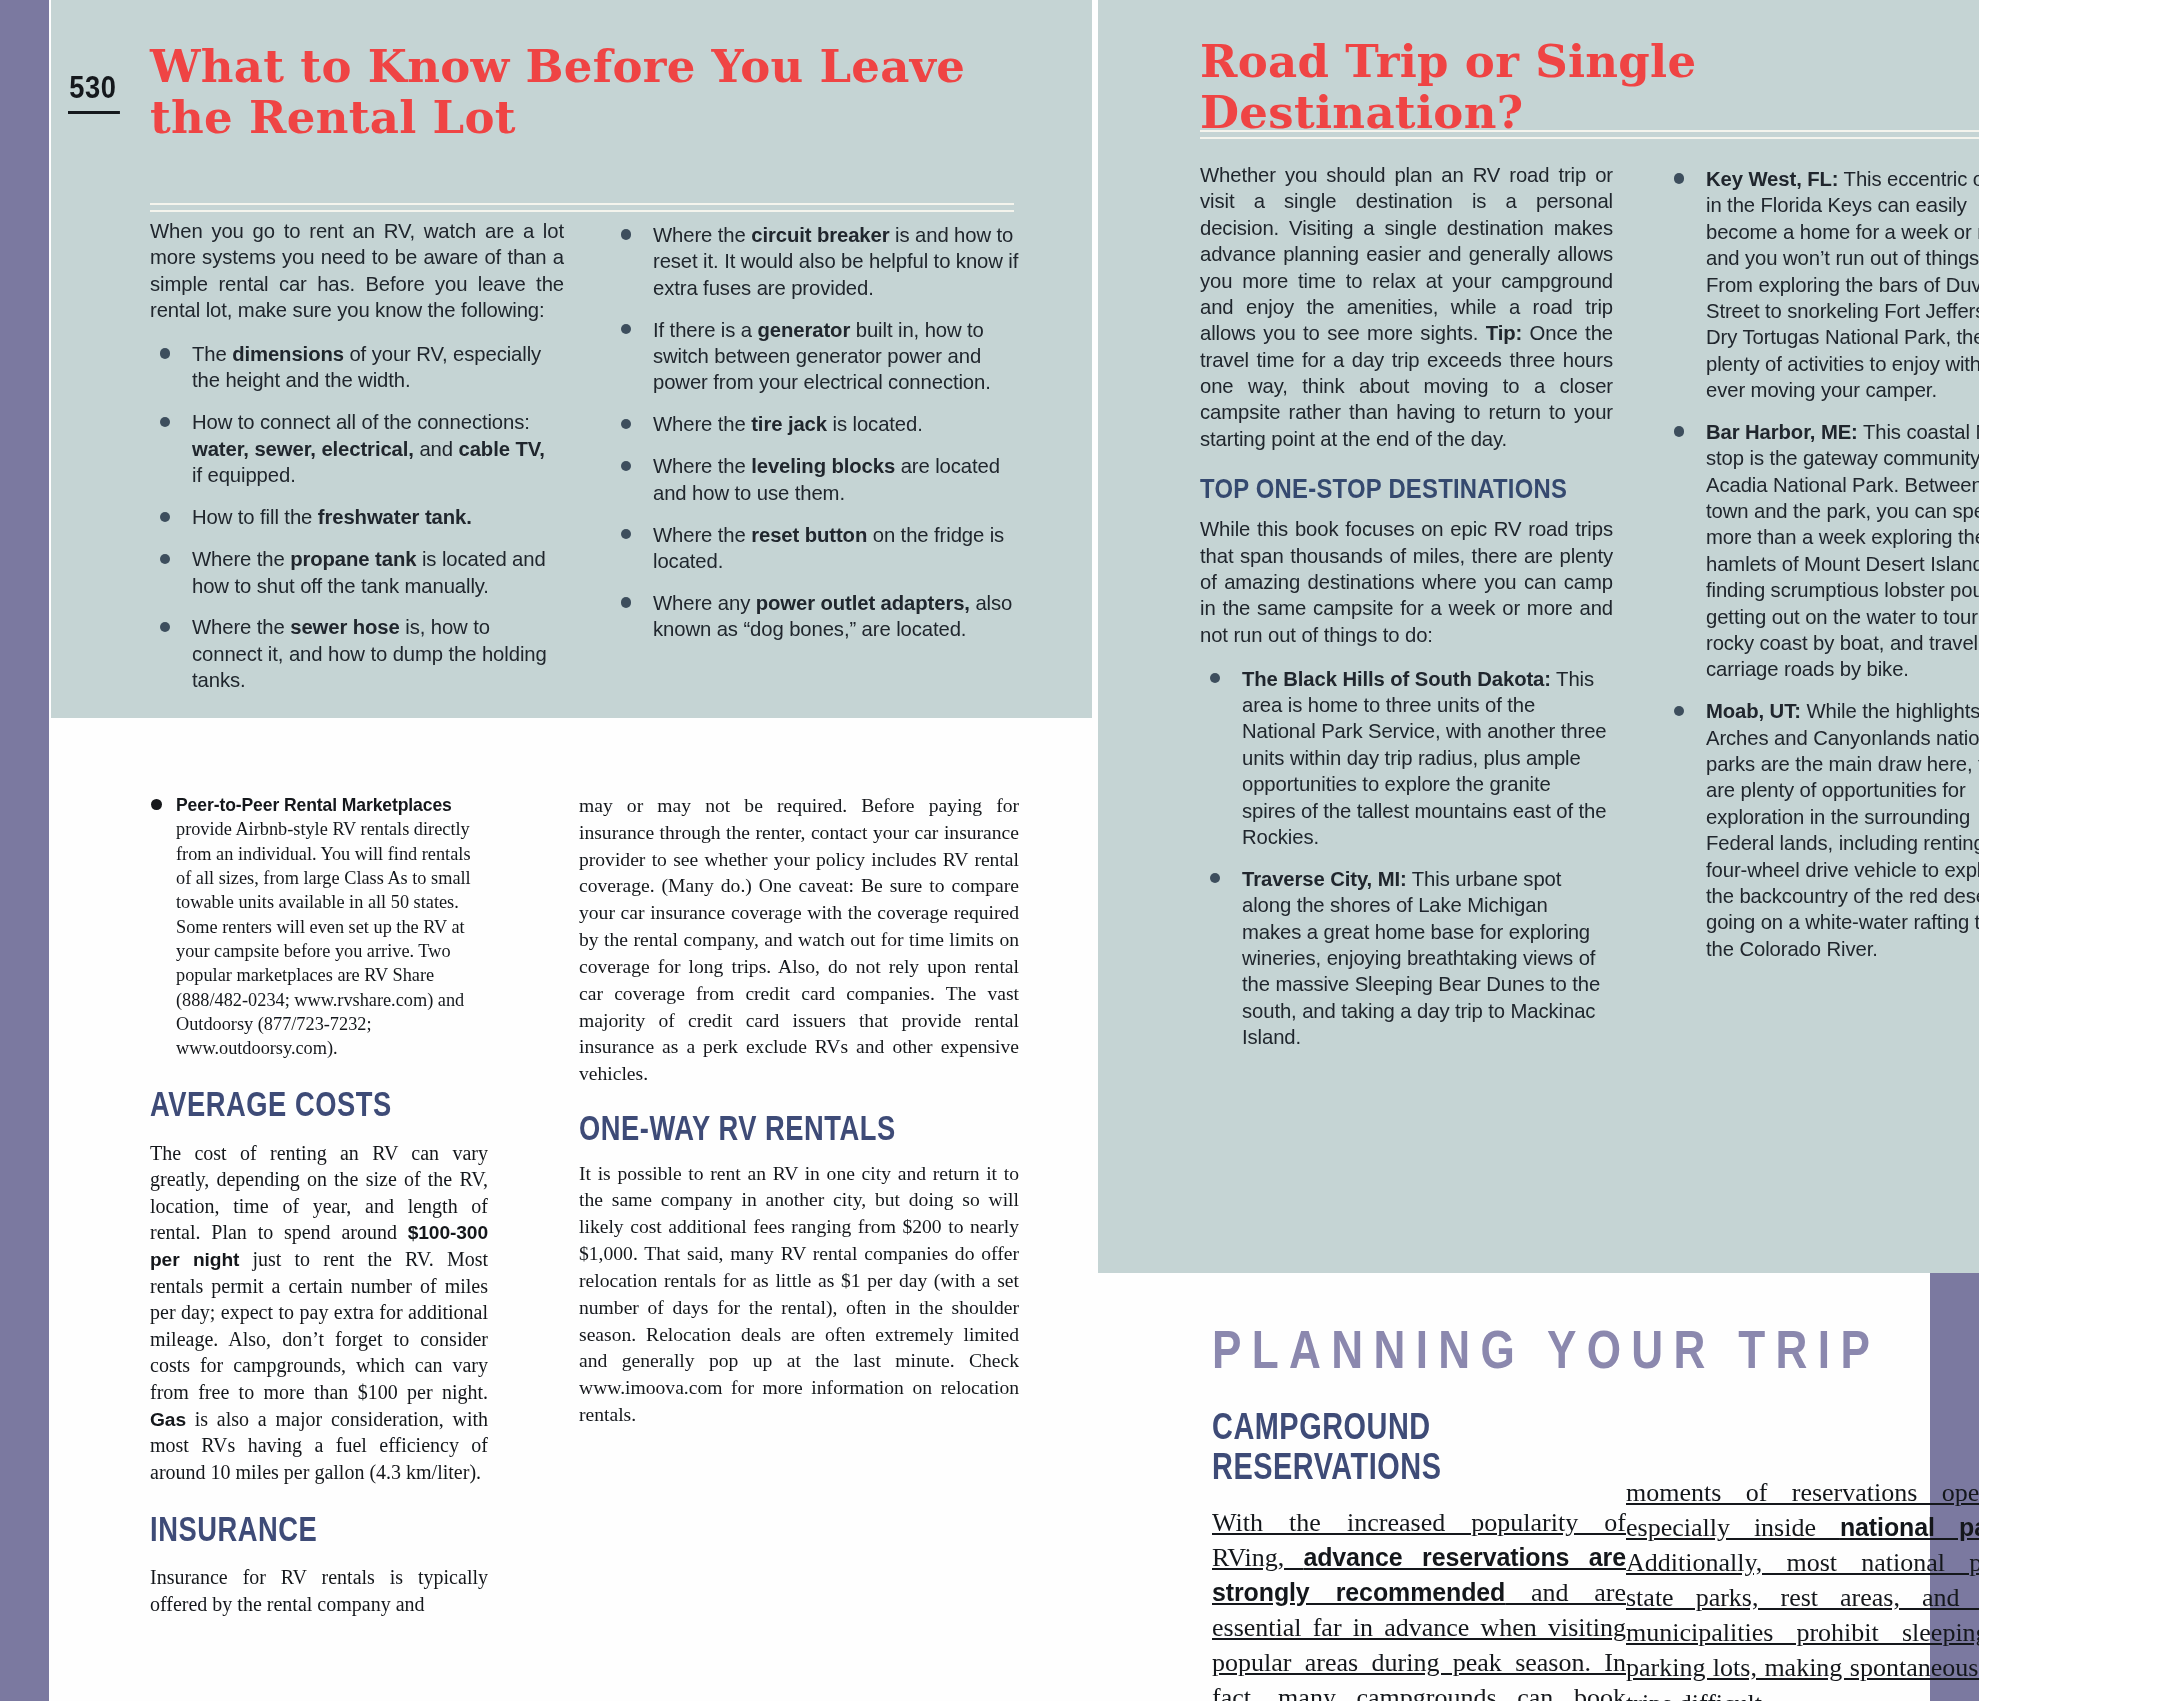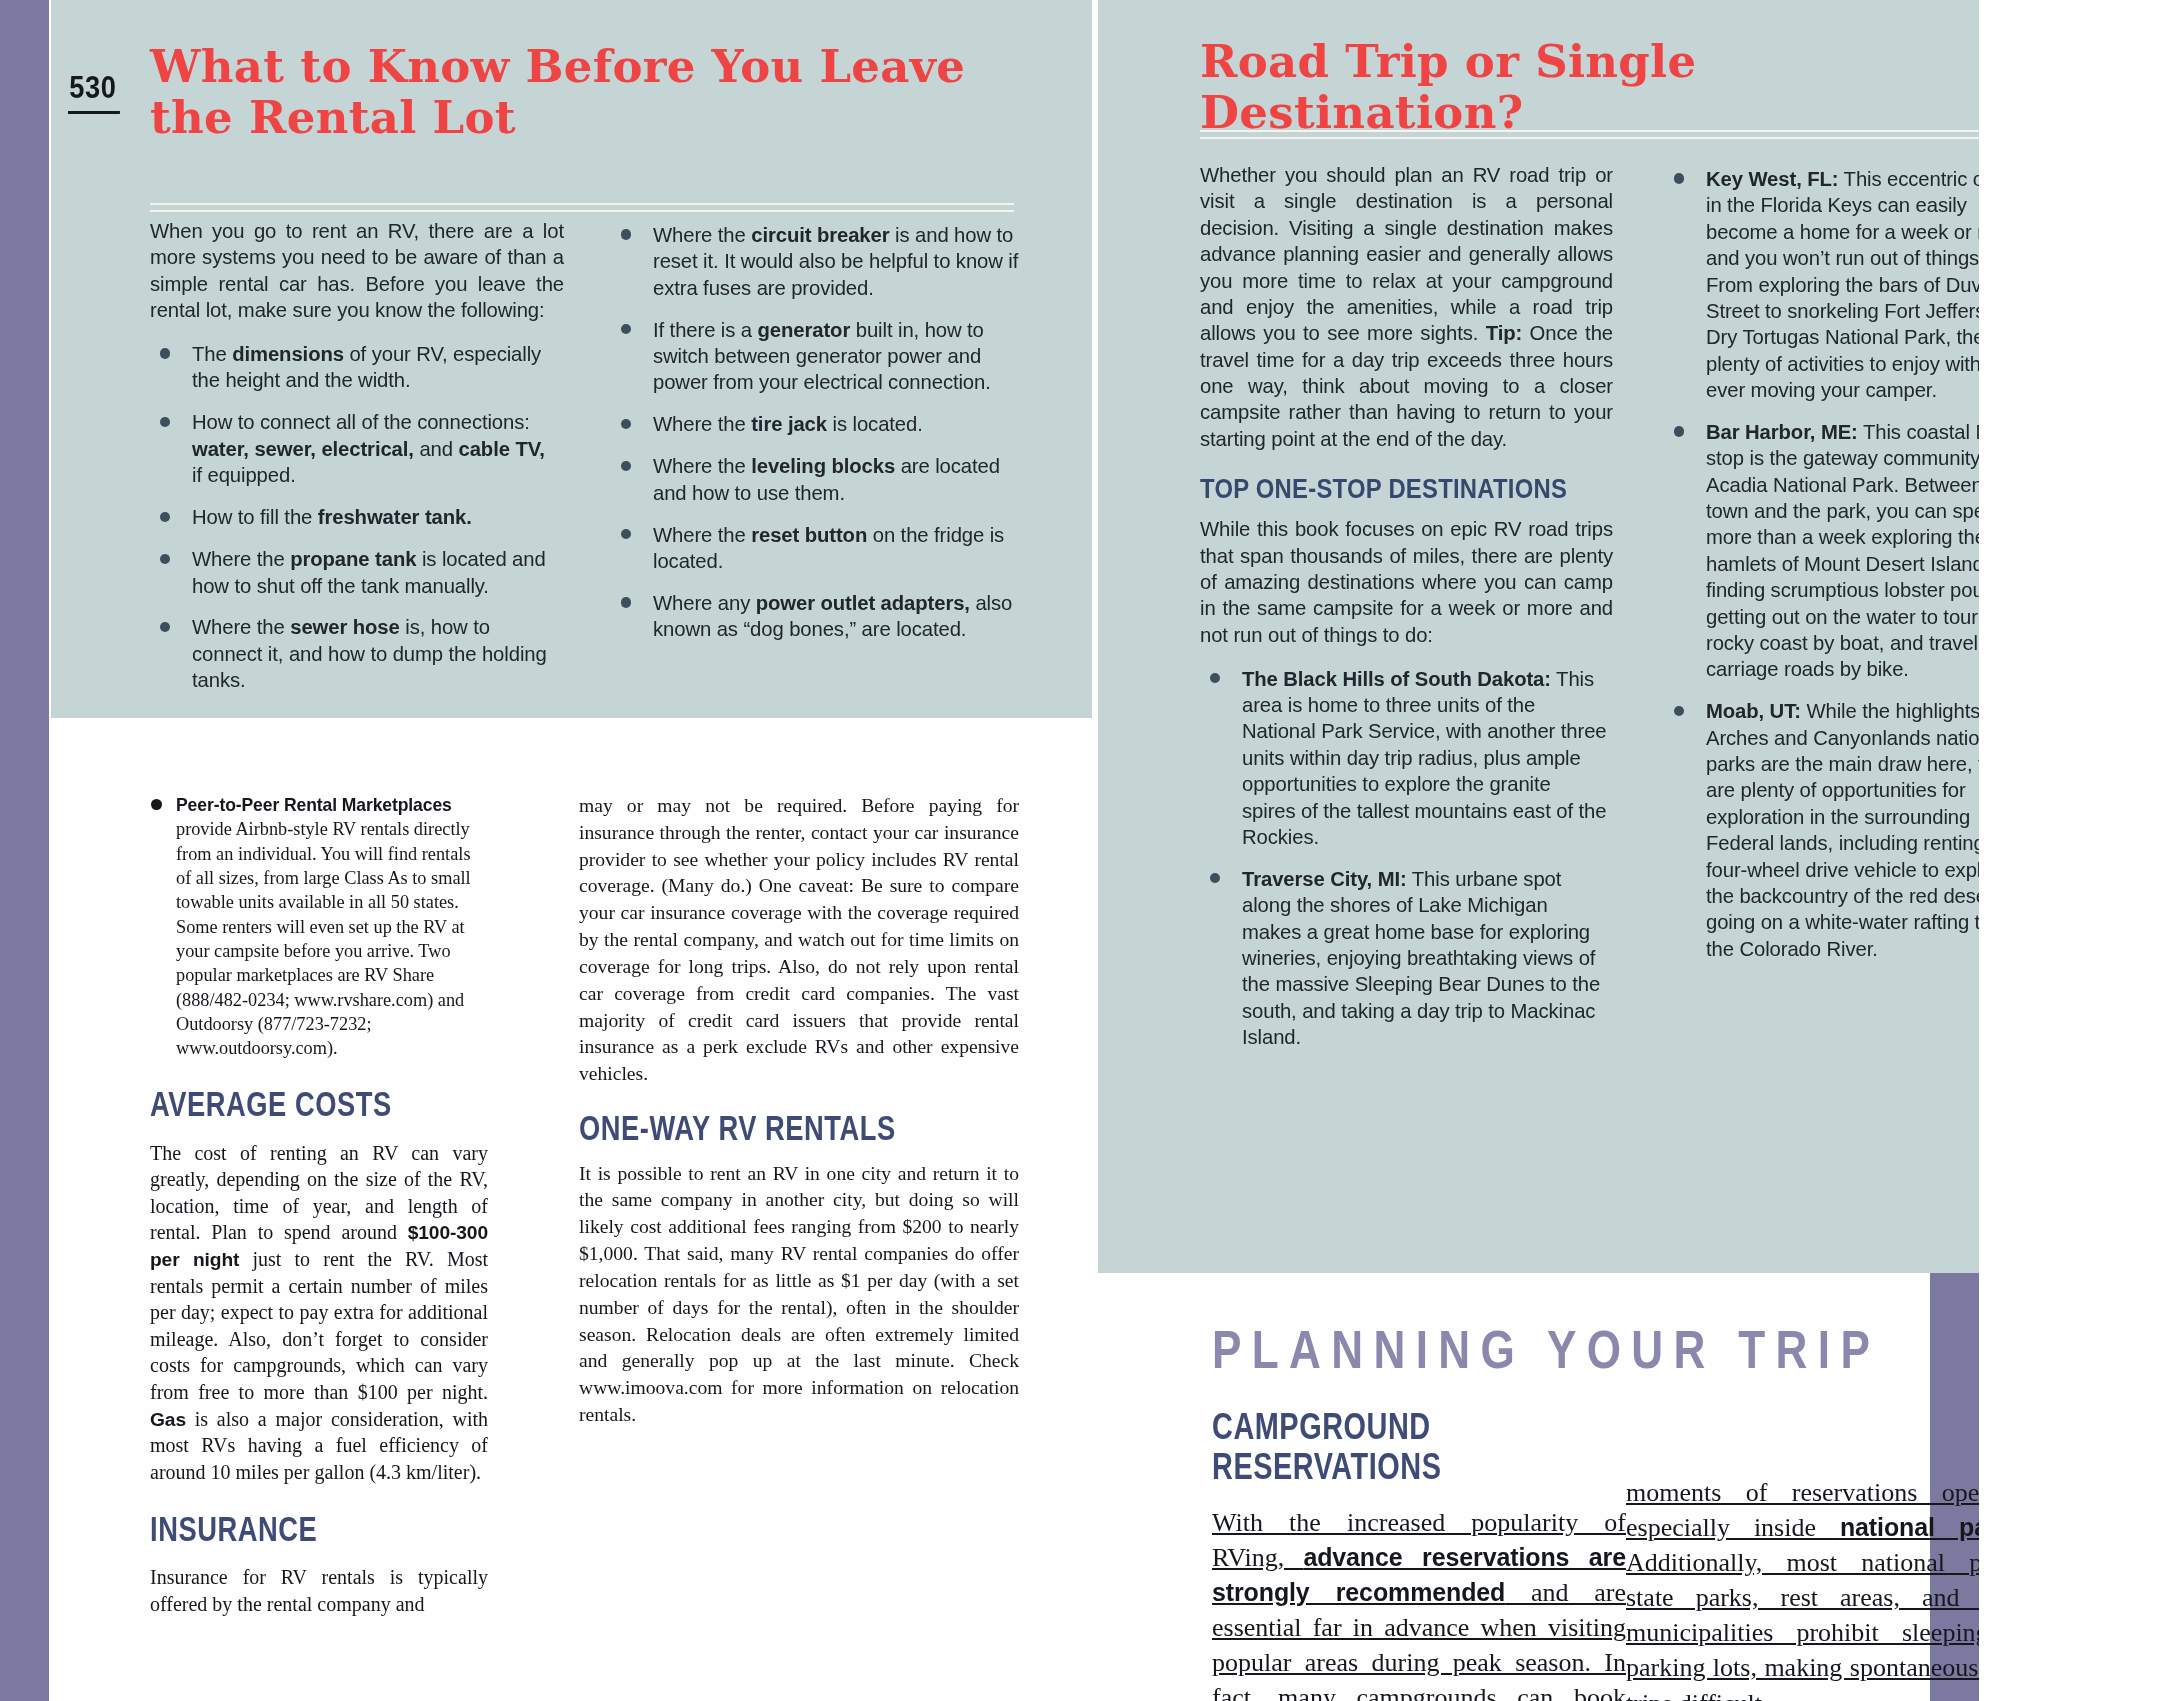--- a/index.html
+++ b/index.html
@@ -87,21 +87,21 @@
     <div class="panel teal-left"></div>
 
     <div class="pageno pageno-left">530</div>
 
     <h1 class="title title-left"><span>What to Know Before You Leave</span><br><span>the Rental Lot</span></h1>
 
     <div class="rule rule-left"></div>
 
     <div class="cols cols-left">
       <div class="col">
-        <p class="sans intro just">When you go to rent an RV, there are a lot more systems you need to be aware of than a simple rental car has. Before you leave the rental lot, make sure you know the following:</p>
+        <p class="sans intro just">When you go to rent an RV, watch are a lot more systems you need to be aware of than a simple rental car has. Before you leave the rental lot, make sure you know the following:</p>
         <ul class="blist sansl sans">
           <li>The <b>dimensions</b> of your RV, especially the height and the width.</li>
           <li>How to connect all of the connections: <b>water, sewer, electrical,</b> and <b>cable TV,</b> if equipped.</li>
           <li>How to fill the <b>freshwater tank.</b></li>
           <li>Where the <b>propane tank</b> is located and how to shut off the tank manually.</li>
           <li>Where the <b>sewer hose</b> is, how to connect it, and how to dump the holding tanks.</li>
         </ul>
       </div>
       <div class="col">
         <ul class="blist sansl sans">

